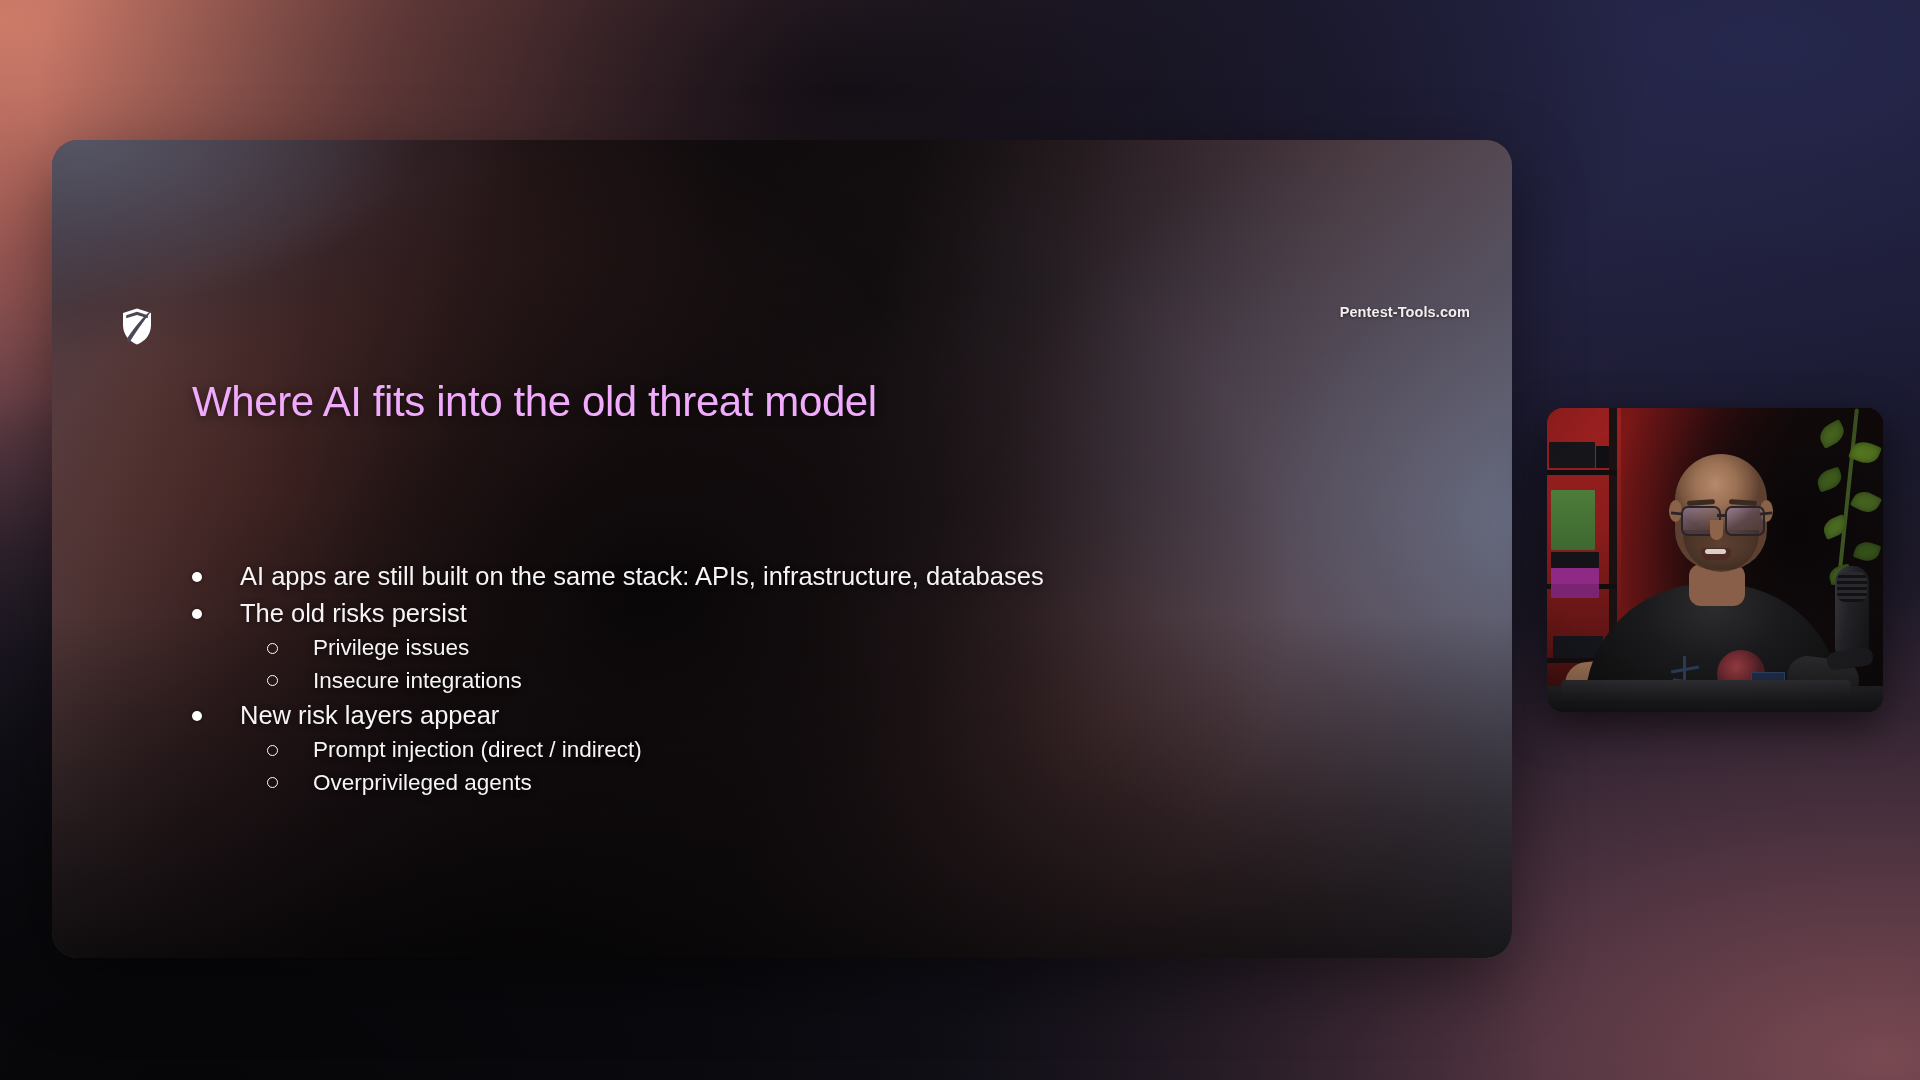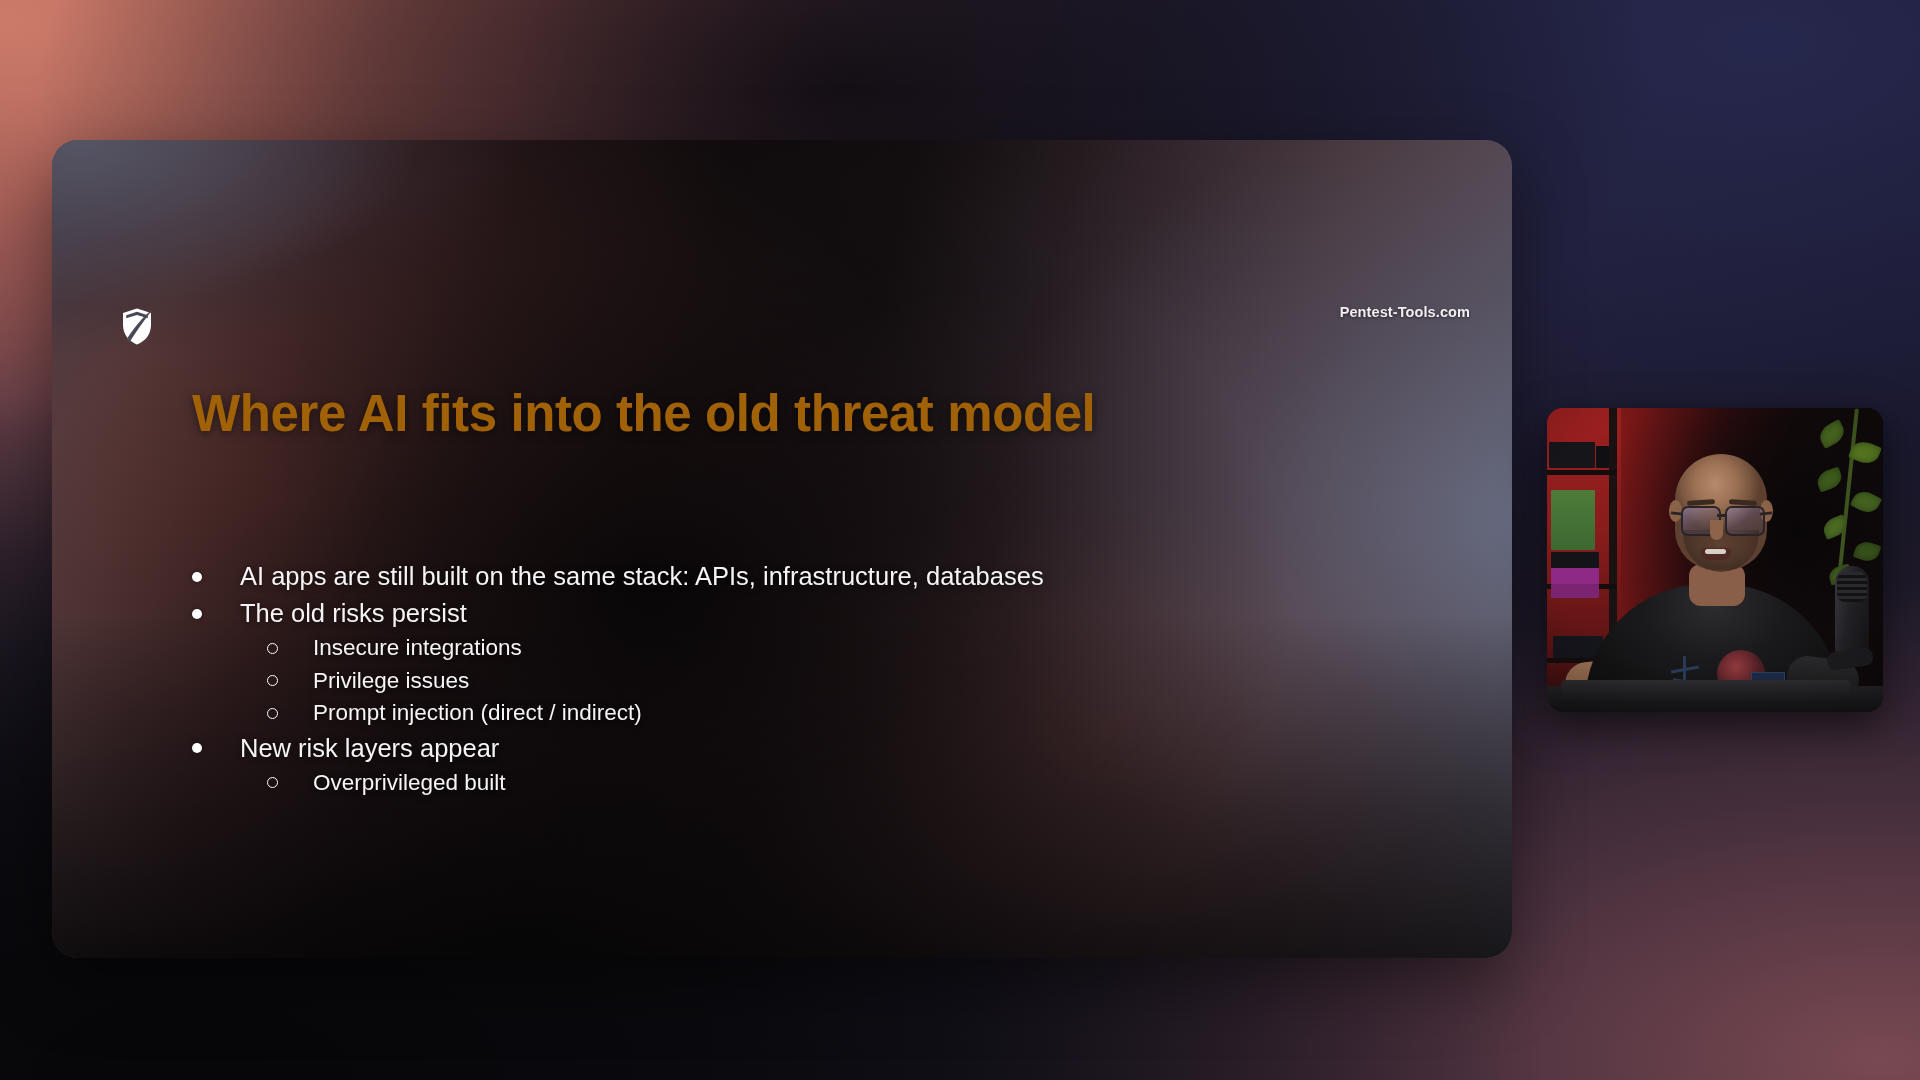--- a/index.html
+++ b/index.html
@@ -115,24 +115,24 @@
     color: #f2eef0;
     text-shadow: 0 1px 3px rgba(0,0,0,0.55);
     white-space: nowrap;
   }
 
   
   #slide-title {
     position: absolute;
     left: 140px;
     top: 210px;
-    font-size: 51px;
-    font-weight: 700;
+    font-size: 42px;
+    font-weight: 400;
     letter-spacing: -0.4px;
-    color: #a16207;
+    color: #f0abfc;
     text-shadow: 0 2px 10px rgba(0,0,0,0.5);
     white-space: nowrap;
   }
 
   
   #bullet-list {
     position: absolute;
     left: 140px;
     top: 418px;
     width: 960px;
@@ -386,50 +386,50 @@
               <span class="dot-filled"></span>
             </span>
           <span class="bullet-text">The old risks persist</span>
         </div>
 
 
         <div class="bullet-row level-2">
           <span class="marker">
               <span class="dot-hollow"></span>
             </span>
+          <span class="bullet-text">Privilege issues</span>
+        </div>
+
+        <div class="bullet-row level-2">
+          <span class="marker">
+              <span class="dot-hollow"></span>
+            </span>
           <span class="bullet-text">Insecure integrations</span>
         </div>
 
+        <div class="bullet-row level-1">
+          <span class="marker">
+              <span class="dot-filled"></span>
+            </span>
+          <span class="bullet-text">New risk layers appear</span>
+        </div>
+
         <div class="bullet-row level-2">
           <span class="marker">
               <span class="dot-hollow"></span>
             </span>
-          <span class="bullet-text">Privilege issues</span>
-        </div>
+          <span class="bullet-text">Prompt injection (direct / indirect)</span>
+        </div>
+
 
         <div class="bullet-row level-2">
           <span class="marker">
               <span class="dot-hollow"></span>
             </span>
-          <span class="bullet-text">Prompt injection (direct / indirect)</span>
-        </div>
-
-        <div class="bullet-row level-1">
-          <span class="marker">
-              <span class="dot-filled"></span>
-            </span>
-          <span class="bullet-text">New risk layers appear</span>
-        </div>
-
-
-        <div class="bullet-row level-2">
-          <span class="marker">
-              <span class="dot-hollow"></span>
-            </span>
-          <span class="bullet-text">Overprivileged built</span>
+          <span class="bullet-text">Overprivileged agents</span>
         </div>
 
 
       </div>
     </div>
   </div>
 
   <div id="webcam">
 
     <div class="cam-layer" id="cam-wall"></div>

